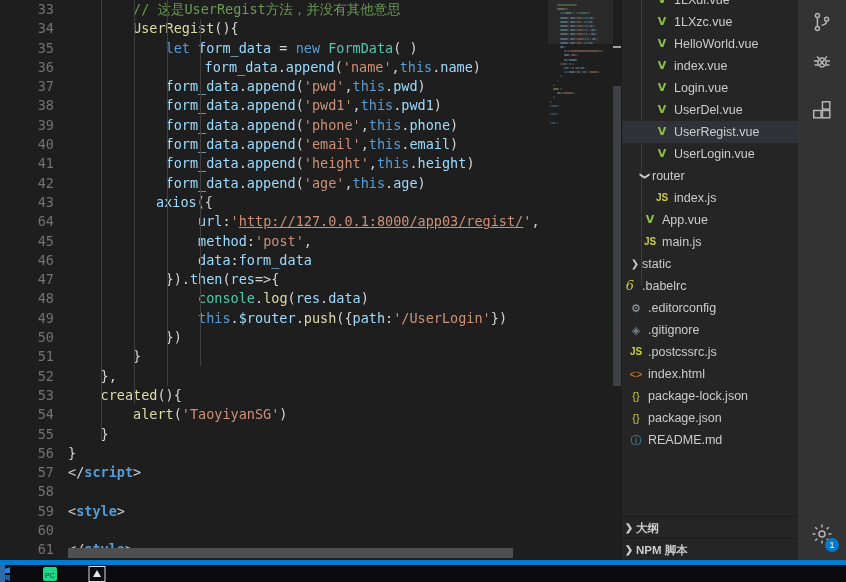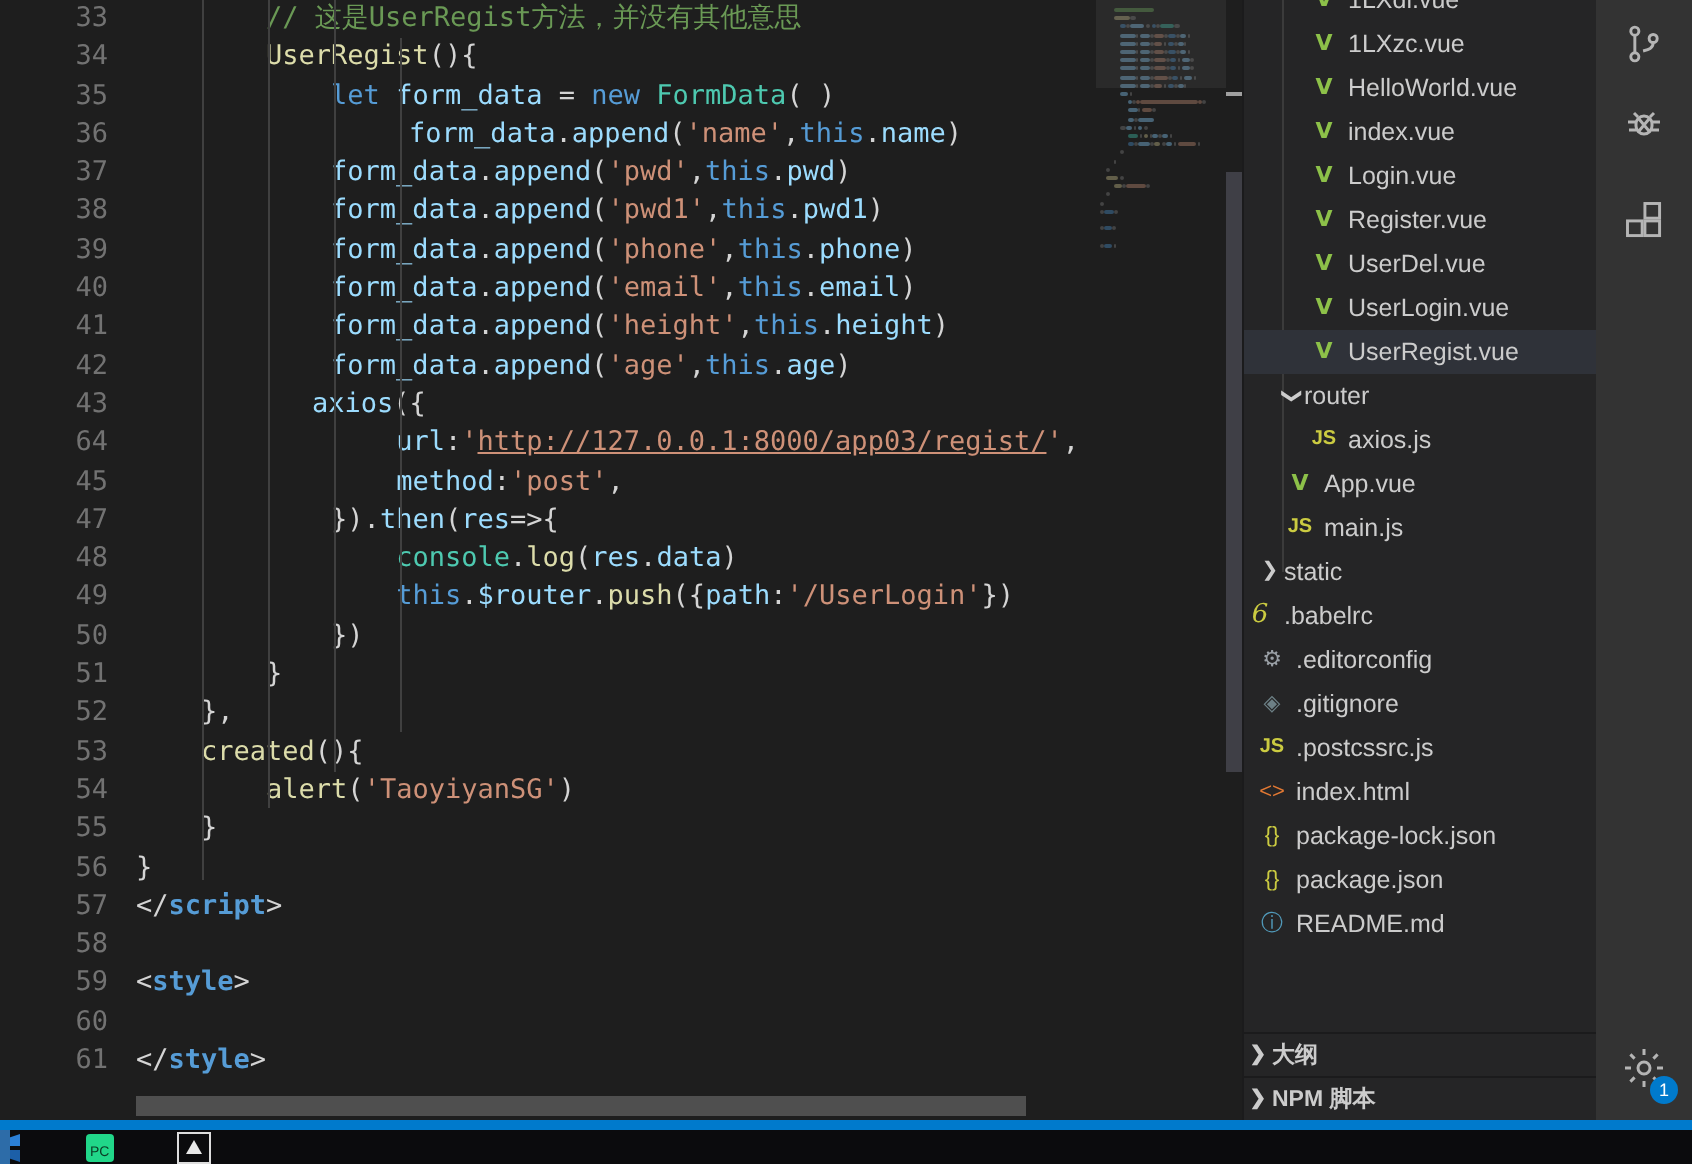--- a/index.html
+++ b/index.html
@@ -147,20 +147,21 @@
         <div class="row"><span class="ln">36</span><span class="ct" style="left: 165.56px; margin-left: 39px;"><span class="var">form_data</span><span class="pl">.</span><span class="var">append</span><span class="pl">(</span><span class="str">'name'</span><span class="pl">,</span><span class="kw">this</span><span class="pl">.</span><span class="var">name</span><span class="pl">)</span></span></div>
         <div class="row"><span class="ln">37</span><span class="ct" style="left: 165.56px;"><span class="var">form_data</span><span class="pl">.</span><span class="var">append</span><span class="pl">(</span><span class="str">'pwd'</span><span class="pl">,</span><span class="kw">this</span><span class="pl">.</span><span class="var">pwd</span><span class="pl">)</span></span></div>
         <div class="row"><span class="ln">38</span><span class="ct" style="left: 165.56px;"><span class="var">form_data</span><span class="pl">.</span><span class="var">append</span><span class="pl">(</span><span class="str">'pwd1'</span><span class="pl">,</span><span class="kw">this</span><span class="pl">.</span><span class="var">pwd1</span><span class="pl">)</span></span></div>
         <div class="row"><span class="ln">39</span><span class="ct" style="left: 165.56px;"><span class="var">form_data</span><span class="pl">.</span><span class="var">append</span><span class="pl">(</span><span class="str">'phone'</span><span class="pl">,</span><span class="kw">this</span><span class="pl">.</span><span class="var">phone</span><span class="pl">)</span></span></div>
         <div class="row"><span class="ln">40</span><span class="ct" style="left: 165.56px;"><span class="var">form_data</span><span class="pl">.</span><span class="var">append</span><span class="pl">(</span><span class="str">'email'</span><span class="pl">,</span><span class="kw">this</span><span class="pl">.</span><span class="var">email</span><span class="pl">)</span></span></div>
         <div class="row"><span class="ln">41</span><span class="ct" style="left: 165.56px;"><span class="var">form_data</span><span class="pl">.</span><span class="var">append</span><span class="pl">(</span><span class="str">'height'</span><span class="pl">,</span><span class="kw">this</span><span class="pl">.</span><span class="var">height</span><span class="pl">)</span></span></div>
         <div class="row"><span class="ln">42</span><span class="ct" style="left: 165.56px;"><span class="var">form_data</span><span class="pl">.</span><span class="var">append</span><span class="pl">(</span><span class="str">'age'</span><span class="pl">,</span><span class="kw">this</span><span class="pl">.</span><span class="var">age</span><span class="pl">)</span></span></div>
         <div class="row"><span class="ln">43</span><span class="ct" style="left: 156px;"><span class="var">axios</span><span class="pl">({</span></span></div>
         <div class="row"><span class="ln">64</span><span class="ct" style="left: 198.08px;"><span class="var">url</span><span class="pl">:</span><span class="str">'</span><span class="lnk">http://127.0.0.1:8000/app03/regist/</span><span class="str">'</span><span class="pl">,</span></span></div>
         <div class="row"><span class="ln">45</span><span class="ct" style="left: 198.08px;"><span class="var">method</span><span class="pl">:</span><span class="str">'post'</span><span class="pl">,</span></span></div>
+        <div class="row"><span class="ln">46</span><span class="ct" style="left: 198.08px;"><span class="var">data</span><span class="pl">:</span><span class="var">form_data</span></span></div>
         <div class="row"><span class="ln">47</span><span class="ct" style="left: 165.56px;"><span class="pl">}).</span><span class="var">then</span><span class="pl">(</span><span class="var">res</span><span class="pl">=&gt;{</span></span></div>
         <div class="row"><span class="ln">48</span><span class="ct" style="left: 198.08px;"><span class="cls">console</span><span class="pl">.</span><span class="fn">log</span><span class="pl">(</span><span class="var">res</span><span class="pl">.</span><span class="var">data</span><span class="pl">)</span></span></div>
         <div class="row"><span class="ln">49</span><span class="ct" style="left: 198.08px;"><span class="kw">this</span><span class="pl">.</span><span class="var">$router</span><span class="pl">.</span><span class="fn">push</span><span class="pl">({</span><span class="var">path</span><span class="pl">:</span><span class="str">'/UserLogin'</span><span class="pl">})</span></span></div>
         <div class="row"><span class="ln">50</span><span class="ct" style="left: 165.56px;"><span class="pl">})</span></span></div>
         <div class="row"><span class="ln">51</span><span class="ct" style="left: 133.04px;"><span class="pl">}</span></span></div>
         <div class="row"><span class="ln">52</span><span class="ct" style="left: 100.52px;"><span class="pl">},</span></span></div>
         <div class="row"><span class="ln">53</span><span class="ct" style="left: 100.52px;"><span class="fn">created</span><span class="pl">(){</span></span></div>
         <div class="row"><span class="ln">54</span><span class="ct" style="left: 133.04px;"><span class="fn">alert</span><span class="pl">(</span><span class="str">'TaoyiyanSG'</span><span class="pl">)</span></span></div>
         <div class="row"><span class="ln">55</span><span class="ct" style="left: 100.52px;"><span class="pl">}</span></span></div>
         <div class="row"><span class="ln">56</span><span class="ct" style="left: 68px;"><span class="pl">}</span></span></div>
@@ -326,26 +327,25 @@
   </div>
 
   <div class="sidebar">
     <div class="guideline" style="left:19px; top:0; height:286px;"></div>
     <div class="tree" id="file-tree" style="top: -11px;">
         <div class="tnode" style="padding-left: 32px;"><span class="ticon vue-ico">V</span><span class="tlabel">1LXdl.vue</span></div>
         <div class="tnode" style="padding-left: 32px;"><span class="ticon vue-ico">V</span><span class="tlabel">1LXzc.vue</span></div>
         <div class="tnode" style="padding-left: 32px;"><span class="ticon vue-ico">V</span><span class="tlabel">HelloWorld.vue</span></div>
         <div class="tnode" style="padding-left: 32px;"><span class="ticon vue-ico">V</span><span class="tlabel">index.vue</span></div>
         <div class="tnode" style="padding-left: 32px;"><span class="ticon vue-ico">V</span><span class="tlabel">Login.vue</span></div>
-        <div class="tnode" style="padding-left: 32px;"><span class="ticon vue-ico">V</span><span class="tlabel">Register.vue</span></div>
         <div class="tnode" style="padding-left: 32px;"><span class="ticon vue-ico">V</span><span class="tlabel">UserDel.vue</span></div>
+        <div class="tnode sel" style="padding-left: 32px;"><span class="ticon vue-ico">V</span><span class="tlabel">UserRegist.vue</span></div>
         <div class="tnode" style="padding-left: 32px;"><span class="ticon vue-ico">V</span><span class="tlabel">UserLogin.vue</span></div>
-        <div class="tnode sel" style="padding-left: 32px;"><span class="ticon vue-ico">V</span><span class="tlabel">UserRegist.vue</span></div>
         <div class="tnode" style="padding-left: 16px;"><span class="chev" style="transform: rotate(90deg); display: inline-block;">❯</span><span class="tlabel">router</span></div>
-        <div class="tnode" style="padding-left: 32px;"><span class="ticon js-ico">JS</span><span class="tlabel">axios.js</span></div>
+        <div class="tnode" style="padding-left: 32px;"><span class="ticon js-ico">JS</span><span class="tlabel">index.js</span></div>
         <div class="tnode" style="padding-left: 20px;"><span class="ticon vue-ico">V</span><span class="tlabel">App.vue</span></div>
         <div class="tnode" style="padding-left: 20px;"><span class="ticon js-ico">JS</span><span class="tlabel">main.js</span></div>
         <div class="tnode" style="padding-left: 6px;"><span class="chev" style="display: inline-block;">❯</span><span class="tlabel">static</span></div>
         <div class="tnode" style="padding-left: 0;"><span class="ticon babel-ico">6</span><span class="tlabel">.babelrc</span></div>
         <div class="tnode" style="padding-left: 6px;"><span class="ticon gear-ico">⚙</span><span class="tlabel">.editorconfig</span></div>
         <div class="tnode" style="padding-left: 6px;"><span class="ticon git-ico">◈</span><span class="tlabel">.gitignore</span></div>
         <div class="tnode" style="padding-left: 6px;"><span class="ticon js-ico">JS</span><span class="tlabel">.postcssrc.js</span></div>
         <div class="tnode" style="padding-left: 6px;"><span class="ticon html-ico">&lt;&gt;</span><span class="tlabel">index.html</span></div>
         <div class="tnode" style="padding-left: 6px;"><span class="ticon json-ico">{}</span><span class="tlabel">package-lock.json</span></div>
         <div class="tnode" style="padding-left: 6px;"><span class="ticon json-ico">{}</span><span class="tlabel">package.json</span></div>

